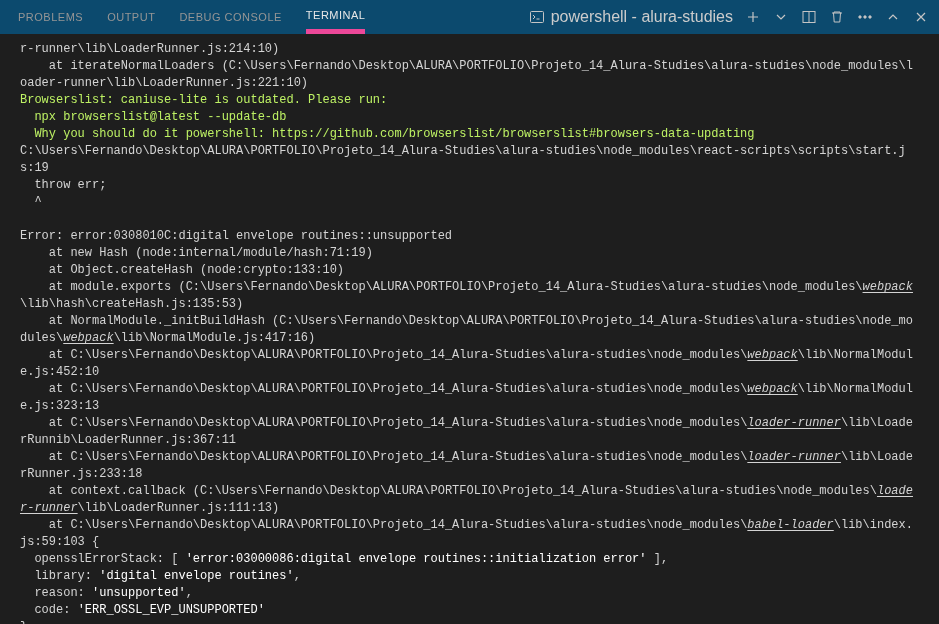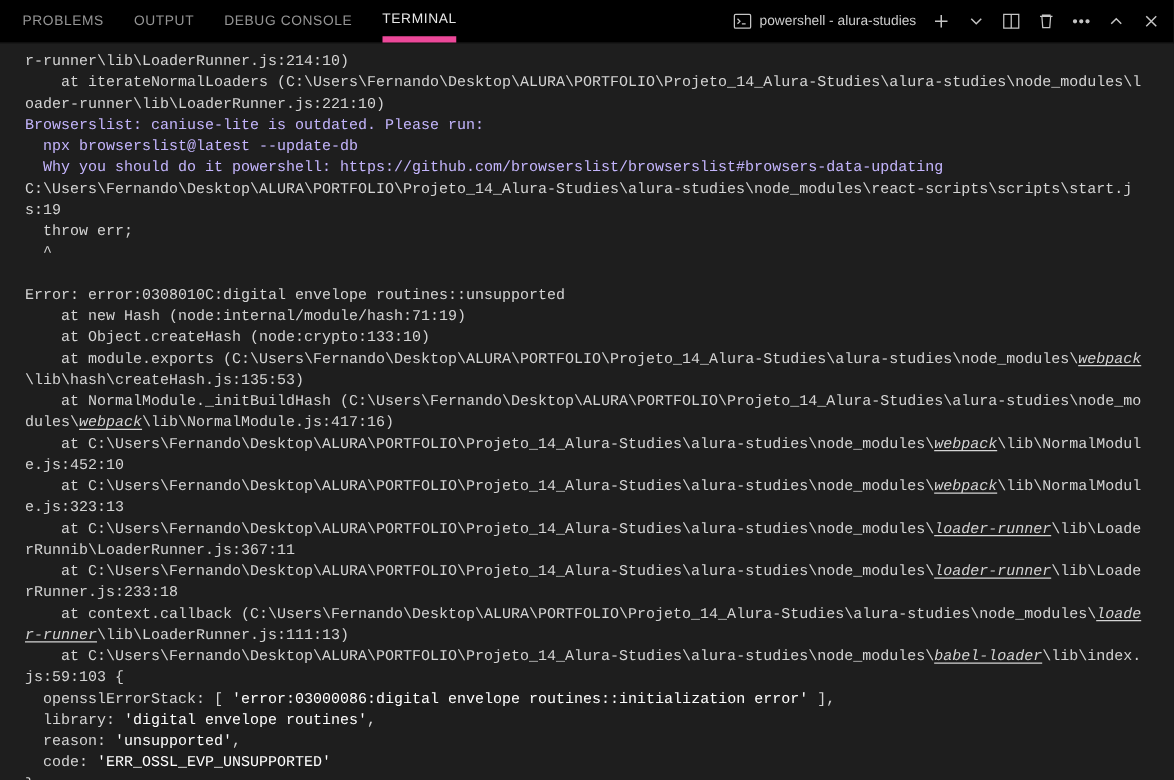--- a/index.html
+++ b/index.html
@@ -4,39 +4,39 @@
 <style>
   * { margin:0; padding:0; box-sizing:border-box; }
   body {
     width:939px; height:624px; overflow:hidden;
     background:#1e1e1e; color:#cccccc;
     font-family:"Segoe UI",Arial,sans-serif; font-size:13px;
   }
   .panel-header {
     display:flex; align-items:center; height:35px;
     border-bottom:1px solid #1e1e1e; padding:0 10px 0 18px;
-    background:#000000;
+    background:#0c4a6e;
   }
   .tabs { display:flex; gap:24px; align-items:center; height:100%; }
   .tab {
     font-size:11px; letter-spacing:.5px; color:#959595;
     height:100%; display:flex; align-items:center; cursor:pointer;
     border-bottom:1px solid transparent; padding-top:1px;
   }
   .tab.active { color:#e7e7e7; border-bottom:5px solid #ec4899; }
   .header-right { margin-left:auto; display:flex; align-items:center; gap:12px; color:#c5c5c5; }
-  .shell-label { display:flex; align-items:center; gap:6px; font-size:11px; color:#cccccc; cursor:pointer; }
+  .shell-label { display:flex; align-items:center; gap:6px; font-size:16px; color:#cccccc; cursor:pointer; }
   .icon { width:16px; height:16px; display:inline-flex; align-items:center; justify-content:center; fill:#c5c5c5; stroke:#c5c5c5; }
   .terminal-body {
     padding:6px 20px 10px 20px;
     font-family:Consolas,"Courier New",monospace; font-size:12px;
     line-height:17px; color:#d4d4d4; white-space:pre-wrap; word-break:break-all;
     height:calc(100% - 35px); overflow:hidden;
   }
-  .y  { color:#c4b5fd; } 
+  .y  { color:#bef264; } 
   .g  { color:#ffffff; } 
   .u  { text-decoration:underline; text-underline-offset:2px;font-style:italic; }
   .btn { cursor:pointer; }
 </style>
 </head>
 <body>
 
 <div class="panel-header">
   <div class="tabs">
     <div class="tab">PROBLEMS</div>

